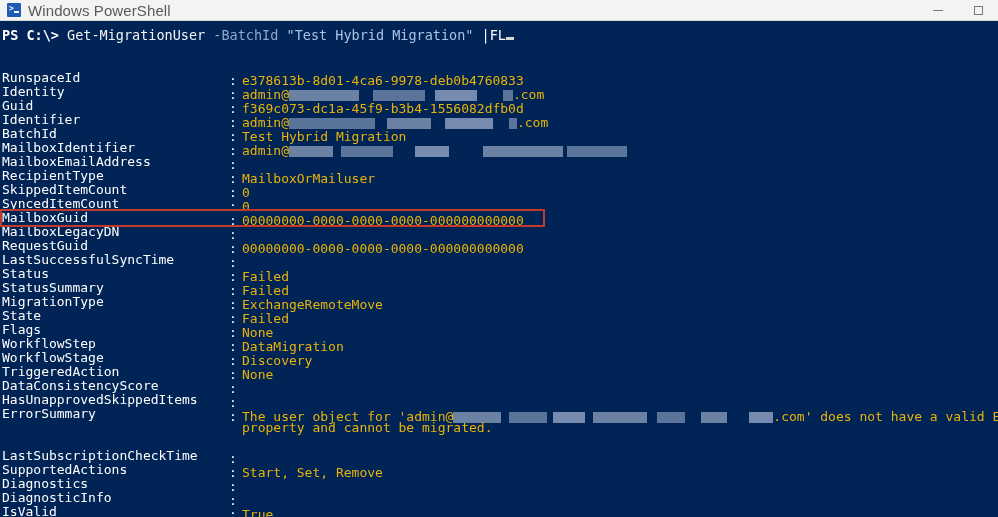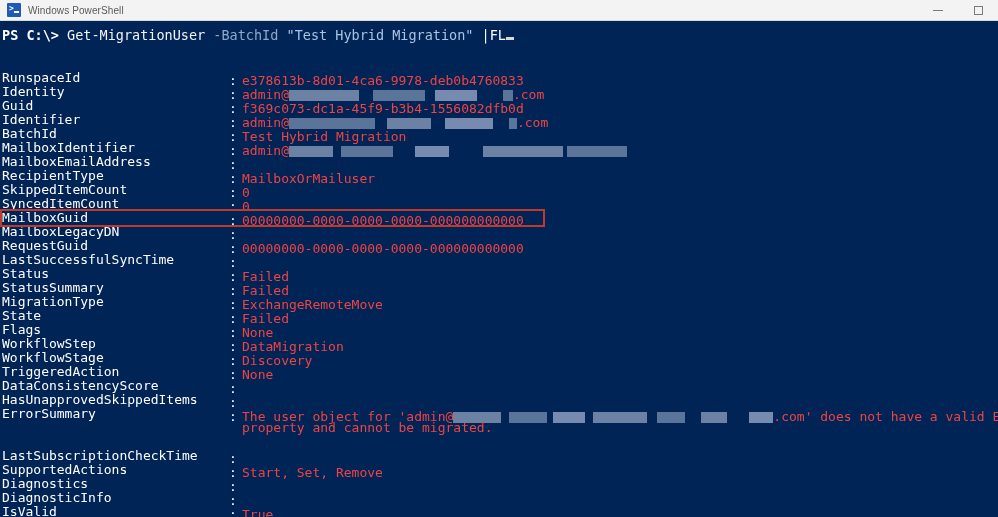--- a/index.html
+++ b/index.html
@@ -56,21 +56,21 @@
   .title-icon .under {
     position: absolute;
     left: 7px;
     top: 8px;
     width: 5px;
     height: 1.5px;
     background: #ffffff;
   }
   .title-text {
     font-family: "Liberation Sans", sans-serif;
-    font-size: 10px;
+    font-size: 15px;
     color: #5a5a5a;
     letter-spacing: 0.1px;
     white-space: nowrap;
   }
   .win-controls {
     position: absolute;
     right: 0;
     top: 0;
     height: 21px;
     display: flex;
@@ -149,21 +149,21 @@
     box-sizing: border-box;
     color: #ffffff;
     overflow: hidden;
   }
   .row .c {
     display: inline-block;
     width: 13px;
     color: #ffffff;
   }
   .row .v {
-    color: #ef4444;
+    color: #eab308;
   }
   .row.cont .k { visibility: hidden; }
   .row.cont .c { visibility: hidden; }
 
   
   .redact {
     display: inline-block;
     vertical-align: middle;
     height: 11px;
     margin: 0 0px;

